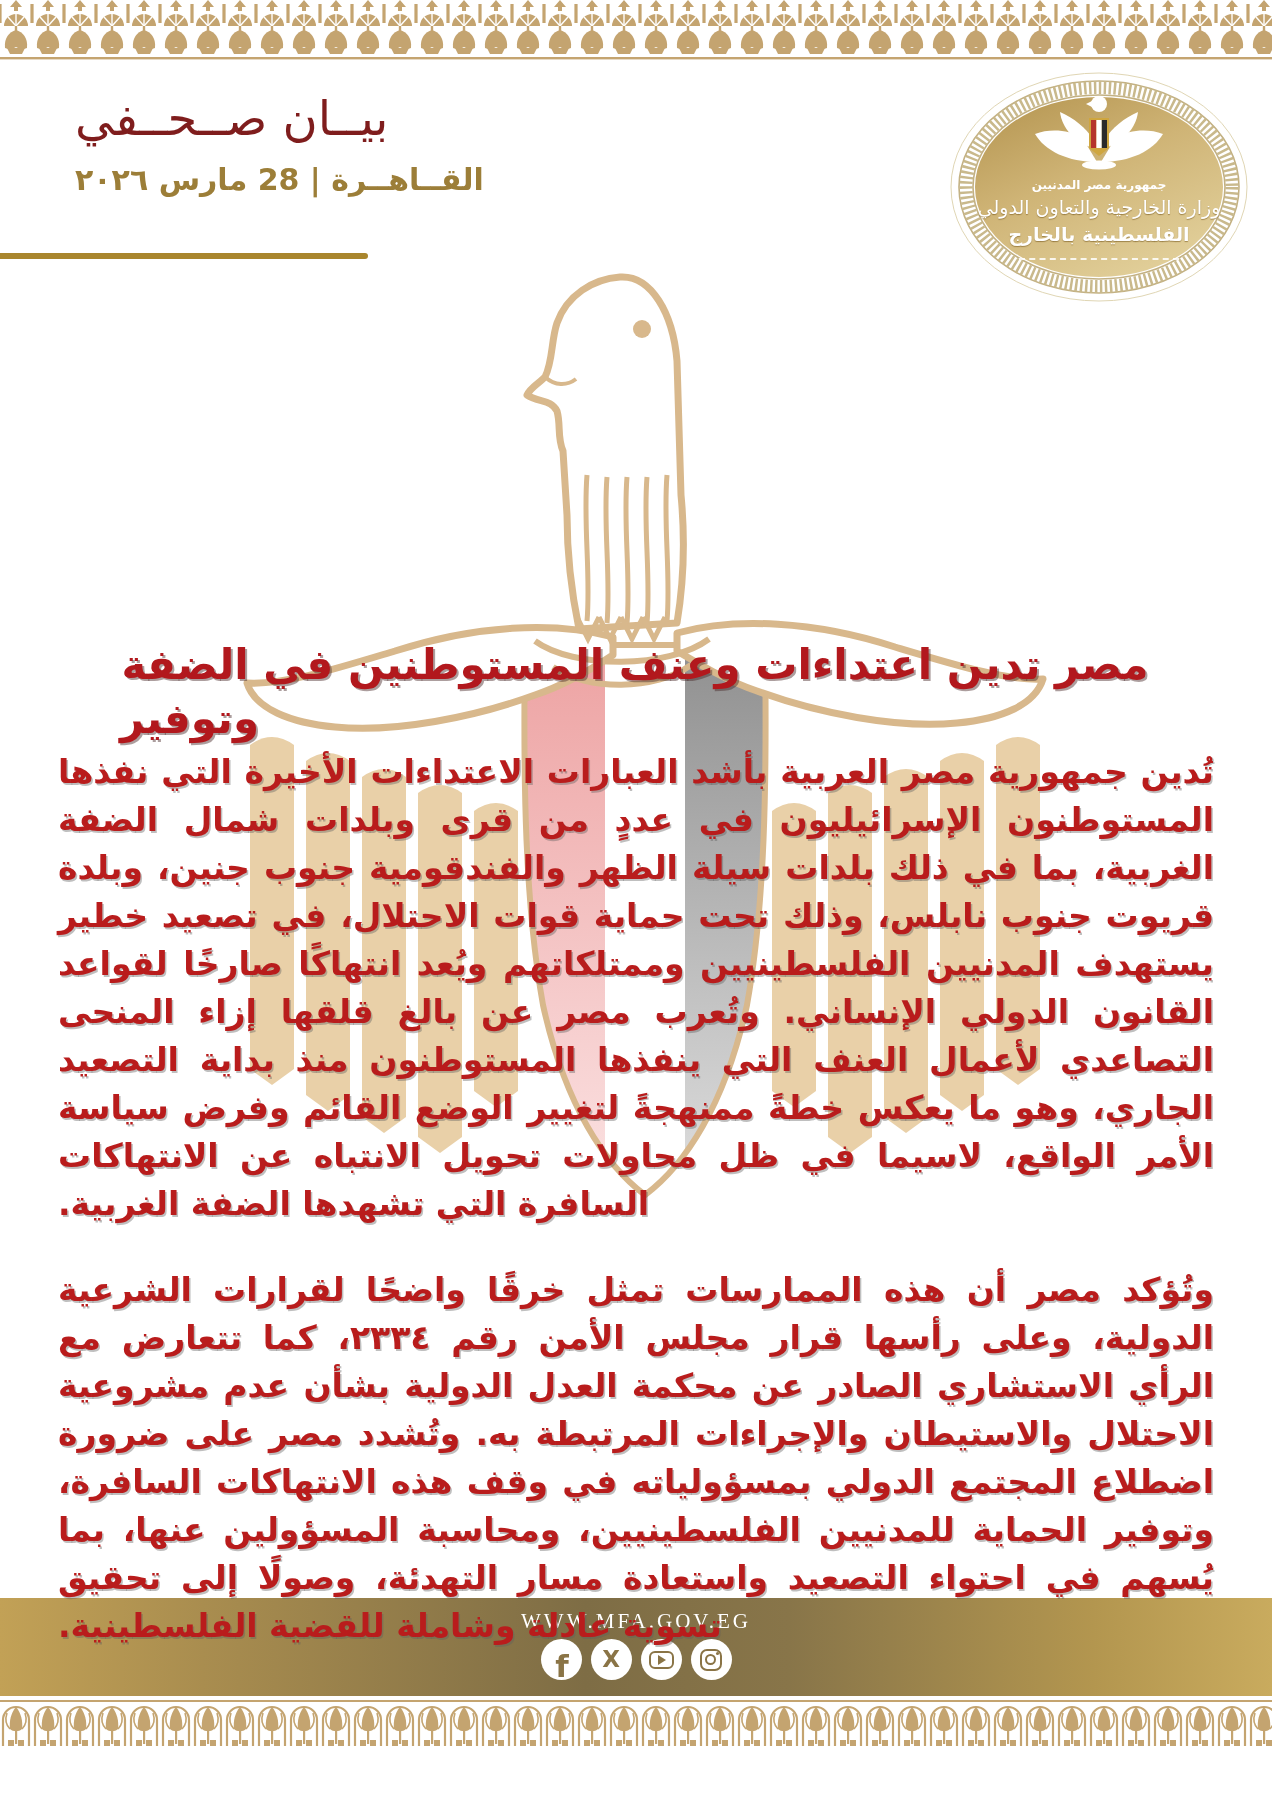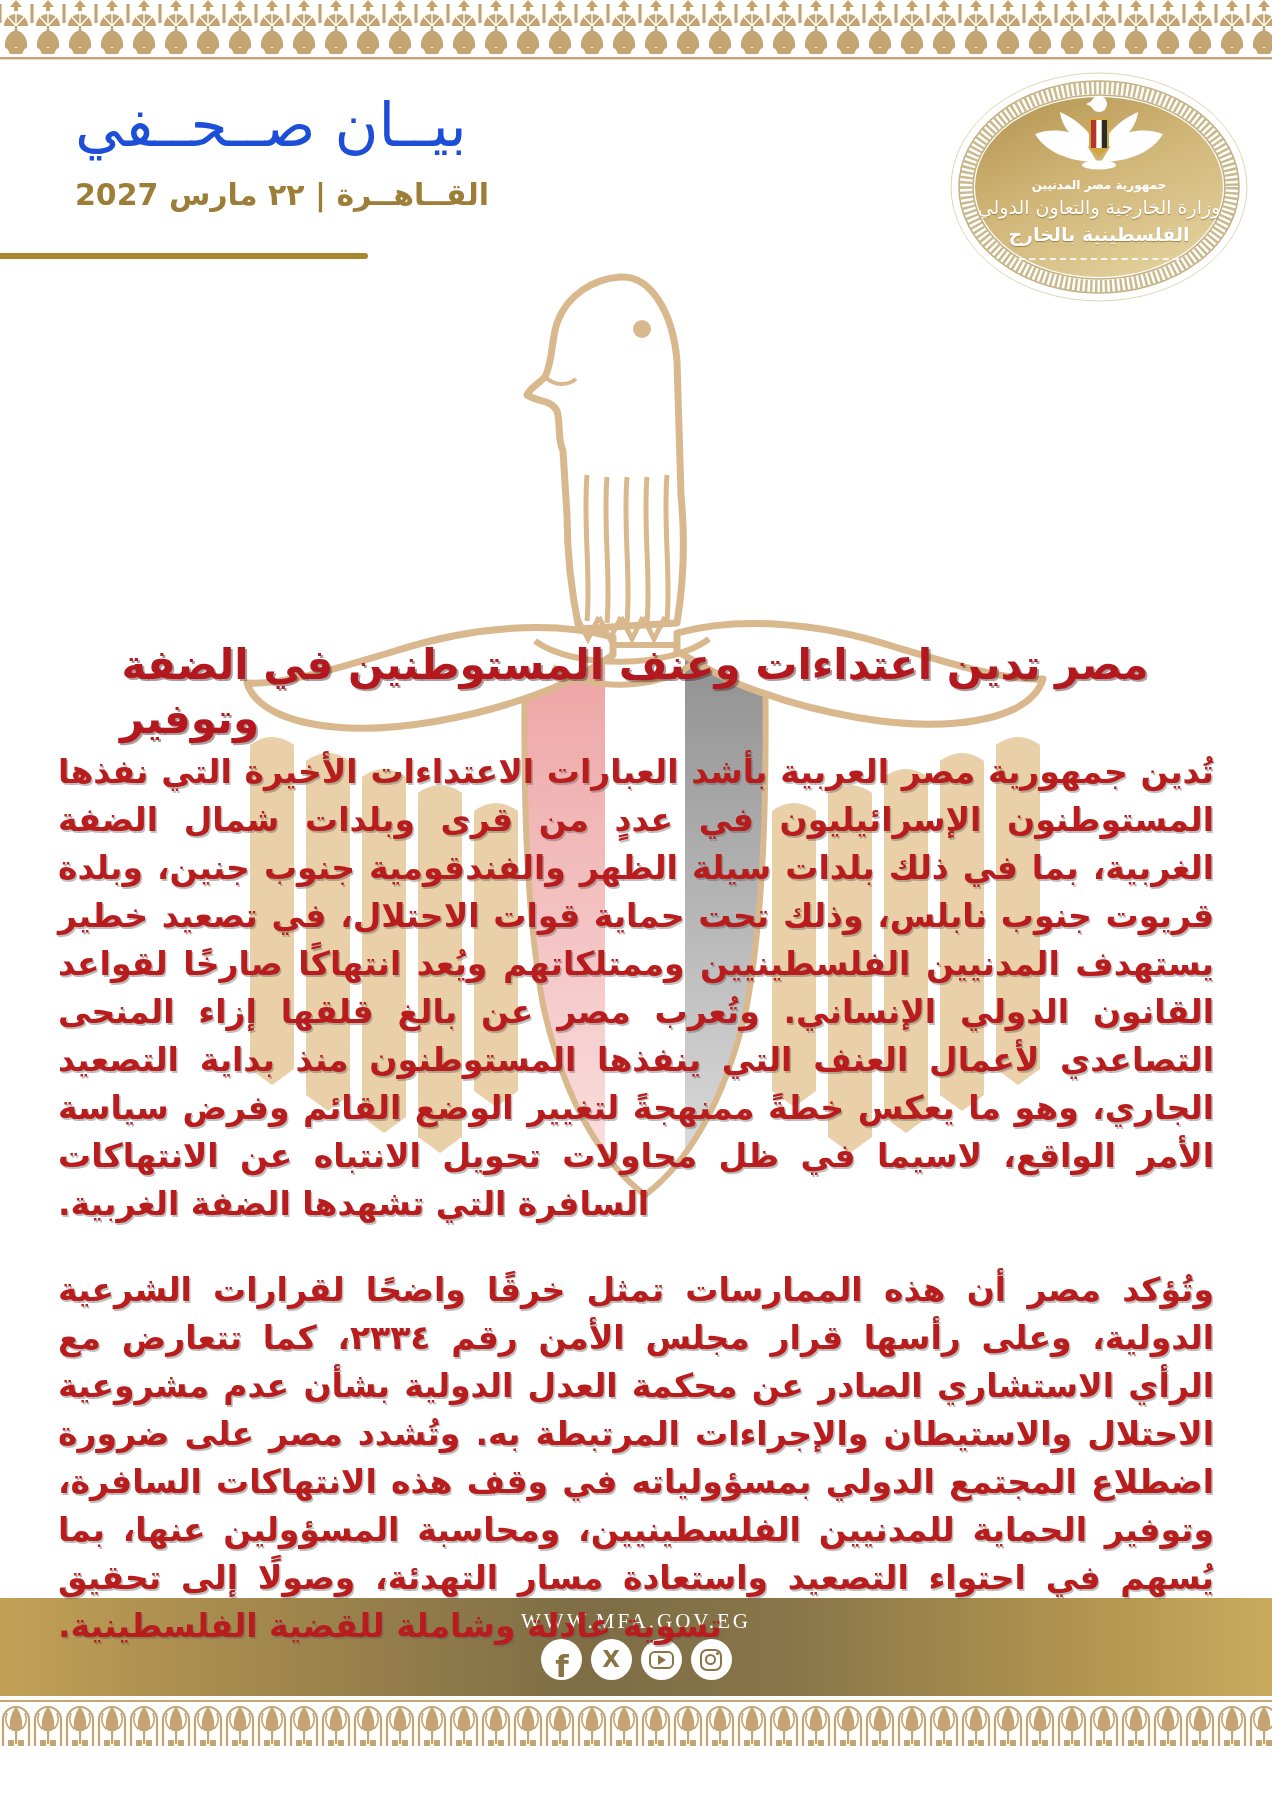--- a/index.html
+++ b/index.html
@@ -7,21 +7,21 @@
     position:relative;width:1272px;height:1800px;margin:0 auto;
     background:#ffffff;overflow:hidden;
     font-family:"DejaVu Sans",sans-serif;
   }
   
   .border-top{position:absolute;top:0;left:0;width:1272px;height:60px;}
   .border-bottom{position:absolute;top:1700px;left:0;width:1272px;height:50px;}
   
   .title-block{position:absolute;top:88px;left:75px;width:600px;direction:rtl;text-align:left;}
   .press-title{
-    font-size:60px;line-height:1.25;font-weight:500;color:#1d4ed8;margin:0;
+    font-size:48px;line-height:1.25;font-weight:500;color:#7f1d1d;margin:0;
   }
   .location-date{
     font-size:30px;font-weight:600;color:#9c7e38;margin-top:14px;
   }
   .gold-rule{position:absolute;top:253px;left:0;width:368px;height:6px;background:#a9862d;border-radius:0 3px 3px 0;}
   
   .seal{position:absolute;top:70px;left:948px;width:302px;height:234px;}
   .seal svg{position:absolute;top:0;left:0;}
   .seal-text{position:absolute;left:0;width:100%;text-align:center;color:#ffffff;direction:rtl;}
   .seal-country{top:108px;font-size:12px;font-weight:700;letter-spacing:0;}
@@ -95,21 +95,21 @@
           <path d="M7,48 L25,48 L22,54 L10,54 Z" fill="#c4a470"></path>
         </pattern>
       </defs>
       <rect x="0" y="0" width="1272" height="56" fill="url(#topPat)"></rect>
       <rect x="0" y="57" width="1272" height="2.4" fill="#c4a470"></rect>
     </svg>
   </div>
 
   <div class="title-block">
     <div class="press-title">بيــان صــحــفي</div>
-    <div class="location-date">القــاهــرة | ٢٢ مارس 2027</div>
+    <div class="location-date">القــاهــرة | 28 مارس ٢٠٢٦</div>
   </div>
   <div class="gold-rule"></div>
 
   <div class="seal">
     <svg width="302" height="234" viewBox="0 0 302 234">
       <defs>
         <linearGradient id="discG" x1="0" y1="0" x2="0.6" y2="1">
           <stop offset="0" stop-color="#b3934e"></stop>
           <stop offset="0.5" stop-color="#cfb476"></stop>
           <stop offset="1" stop-color="#e0cd97"></stop>

